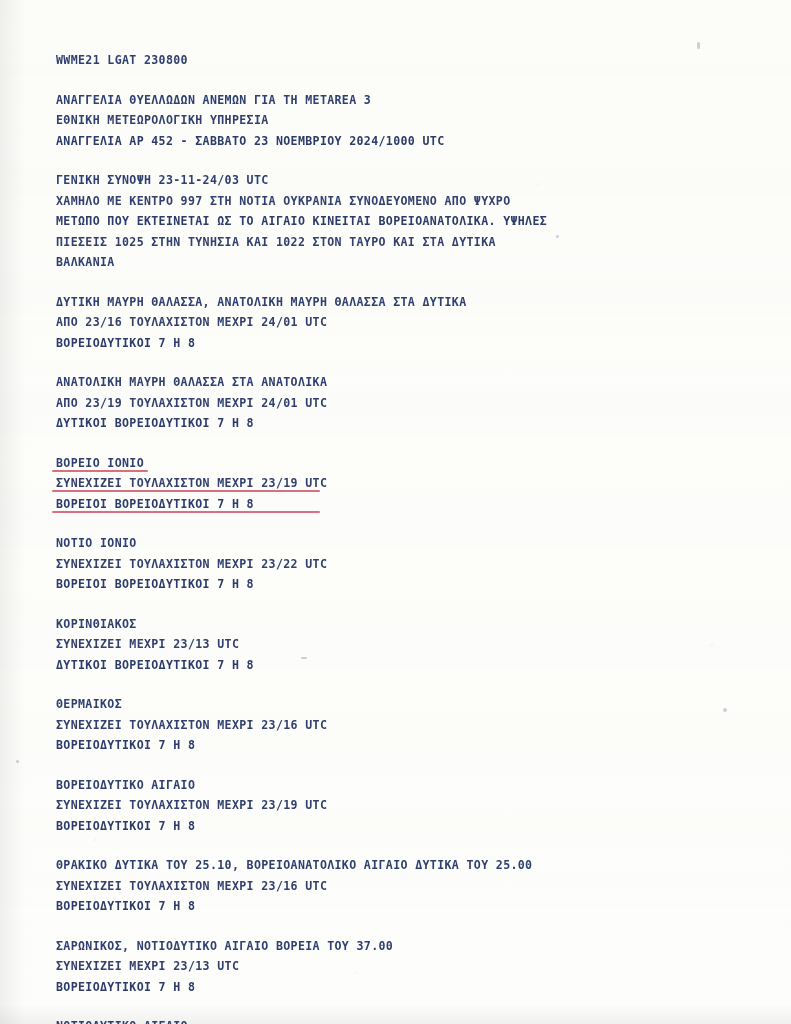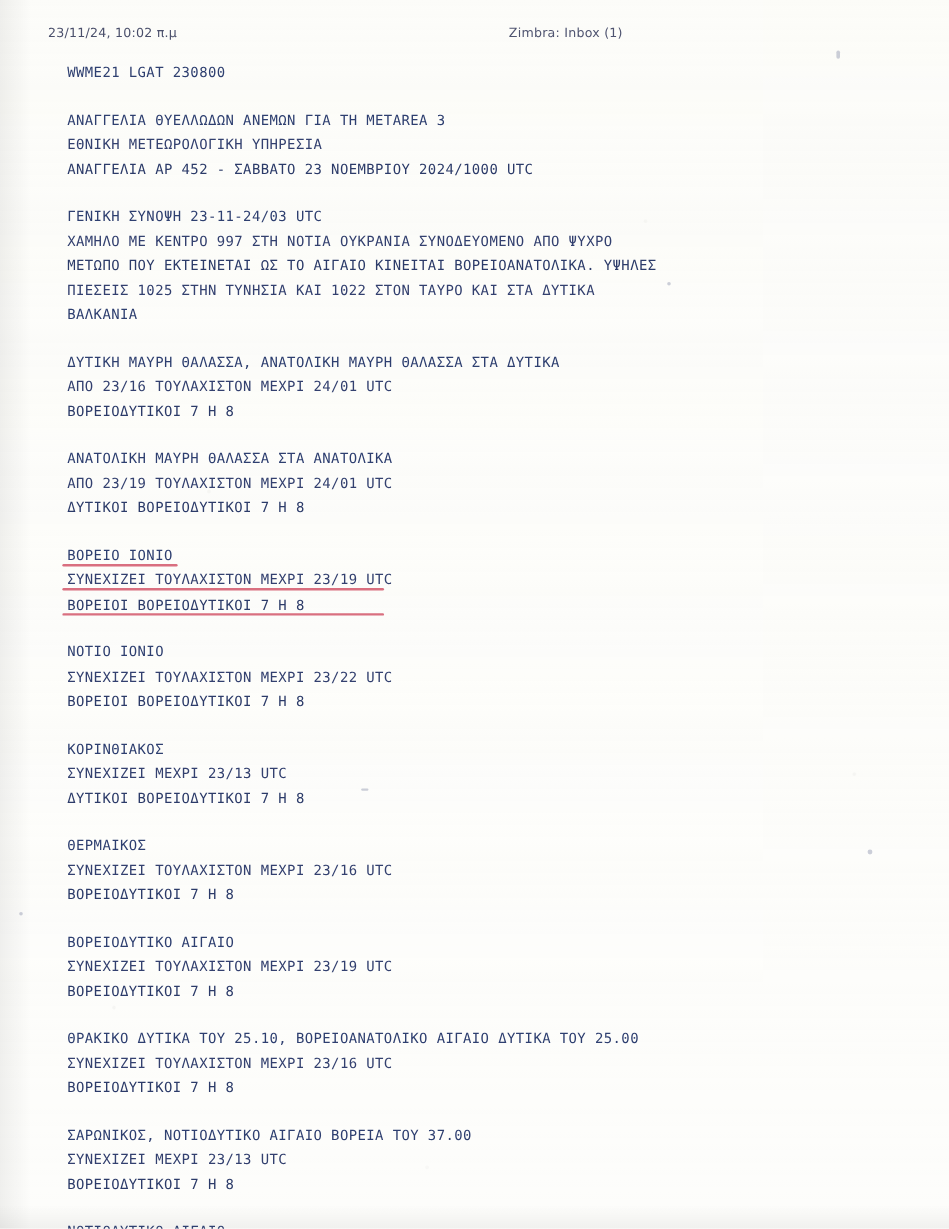--- a/index.html
+++ b/index.html
@@ -80,20 +80,21 @@
     right: 30px;
     font-size: 11.6px;
     line-height: 20.5px;
     letter-spacing: .35px;
     color: #2e3f70;
     white-space: pre-wrap;
   }
   .block {
     margin: 0 0 19px 0;
     position: relative;
+    font-weight: bold;
   }
   .line {
     display: block;
     white-space: pre;
   }
   .line.indent-0 { margin-left: 0; }
 
   
   .line:nth-child(2n) { color: #33406f; }
   .line:nth-child(3n) { color: #2c3b69; }
@@ -131,20 +132,16 @@
   <div class="paper-noise"></div>
   <div class="edge-shade-left"></div>
   <div class="edge-shade-bottom"></div>
 
   <div class="artifact" style="left:697px;top:42px;width:3px;height:7px;border-radius:2px;"></div>
   <div class="artifact" style="left:556px;top:235px;width:3px;height:3px;"></div>
   <div class="artifact" style="left:723px;top:708px;width:4px;height:4px;"></div>
   <div class="artifact" style="left:301px;top:657px;width:6px;height:2px;border-radius:1px;"></div>
   <div class="artifact" style="left:16px;top:760px;width:3px;height:3px;"></div>
 
-  <div class="hdr">
-    <span class="hdr-date">23/11/24, 10:02 π.μ</span>
-    <span class="hdr-app">Zimbra: Inbox (1)</span>
-  </div>
 
   <div class="doc" id="doc-body"><div class="block"><span class="line indent-0">WWME21 LGAT 230800</span></div><div class="block"><span class="line indent-0">ΑΝΑΓΓΕΛΙΑ ΘΥΕΛΛΩΔΩΝ ΑΝΕΜΩΝ ΓΙΑ ΤΗ METAREA 3</span><span class="line indent-0">ΕΘΝΙΚΗ ΜΕΤΕΩΡΟΛΟΓΙΚΗ ΥΠΗΡΕΣΙΑ</span><span class="line indent-0">ΑΝΑΓΓΕΛΙΑ ΑΡ 452 - ΣΑΒΒΑΤΟ 23 ΝΟΕΜΒΡΙΟΥ 2024/1000 UTC</span></div><div class="block"><span class="line indent-0">ΓΕΝΙΚΗ ΣΥΝΟΨΗ 23-11-24/03 UTC</span><span class="line indent-0">ΧΑΜΗΛΟ ΜΕ ΚΕΝΤΡΟ 997 ΣΤΗ ΝΟΤΙΑ ΟΥΚΡΑΝΙΑ ΣΥΝΟΔΕΥΟΜΕΝΟ ΑΠΟ ΨΥΧΡΟ</span><span class="line indent-0">ΜΕΤΩΠΟ ΠΟΥ ΕΚΤΕΙΝΕΤΑΙ ΩΣ ΤΟ ΑΙΓΑΙΟ ΚΙΝΕΙΤΑΙ ΒΟΡΕΙΟΑΝΑΤΟΛΙΚΑ. ΥΨΗΛΕΣ</span><span class="line indent-0">ΠΙΕΣΕΙΣ 1025 ΣΤΗΝ ΤΥΝΗΣΙΑ ΚΑΙ 1022 ΣΤΟΝ ΤΑΥΡΟ ΚΑΙ ΣΤΑ ΔΥΤΙΚΑ</span><span class="line indent-0">ΒΑΛΚΑΝΙΑ</span></div><div class="block"><span class="line indent-0">ΔΥΤΙΚΗ ΜΑΥΡΗ ΘΑΛΑΣΣΑ, ΑΝΑΤΟΛΙΚΗ ΜΑΥΡΗ ΘΑΛΑΣΣΑ ΣΤΑ ΔΥΤΙΚΑ</span><span class="line indent-0">ΑΠΟ 23/16 ΤΟΥΛΑΧΙΣΤΟΝ ΜΕΧΡΙ 24/01 UTC</span><span class="line indent-0">ΒΟΡΕΙΟΔΥΤΙΚΟΙ 7 Η 8</span></div><div class="block"><span class="line indent-0">ΑΝΑΤΟΛΙΚΗ ΜΑΥΡΗ ΘΑΛΑΣΣΑ ΣΤΑ ΑΝΑΤΟΛΙΚΑ</span><span class="line indent-0">ΑΠΟ 23/19 ΤΟΥΛΑΧΙΣΤΟΝ ΜΕΧΡΙ 24/01 UTC</span><span class="line indent-0">ΔΥΤΙΚΟΙ ΒΟΡΕΙΟΔΥΤΙΚΟΙ 7 Η 8</span></div><div class="block marked"><span class="line indent-0">ΒΟΡΕΙΟ ΙΟΝΙΟ</span><span class="line indent-0">ΣΥΝΕΧΙΖΕΙ ΤΟΥΛΑΧΙΣΤΟΝ ΜΕΧΡΙ 23/19 UTC</span><span class="line indent-0">ΒΟΡΕΙΟΙ ΒΟΡΕΙΟΔΥΤΙΚΟΙ 7 Η 8</span><div class="mark-underline mark-1"></div><div class="mark-underline mark-2"></div><div class="mark-underline mark-3"></div></div><div class="block"><span class="line indent-0">ΝΟΤΙΟ ΙΟΝΙΟ</span><span class="line indent-0">ΣΥΝΕΧΙΖΕΙ ΤΟΥΛΑΧΙΣΤΟΝ ΜΕΧΡΙ 23/22 UTC</span><span class="line indent-0">ΒΟΡΕΙΟΙ ΒΟΡΕΙΟΔΥΤΙΚΟΙ 7 Η 8</span></div><div class="block"><span class="line indent-0">ΚΟΡΙΝΘΙΑΚΟΣ</span><span class="line indent-0">ΣΥΝΕΧΙΖΕΙ ΜΕΧΡΙ 23/13 UTC</span><span class="line indent-0">ΔΥΤΙΚΟΙ ΒΟΡΕΙΟΔΥΤΙΚΟΙ 7 Η 8</span></div><div class="block"><span class="line indent-0">ΘΕΡΜΑΙΚΟΣ</span><span class="line indent-0">ΣΥΝΕΧΙΖΕΙ ΤΟΥΛΑΧΙΣΤΟΝ ΜΕΧΡΙ 23/16 UTC</span><span class="line indent-0">ΒΟΡΕΙΟΔΥΤΙΚΟΙ 7 Η 8</span></div><div class="block"><span class="line indent-0">ΒΟΡΕΙΟΔΥΤΙΚΟ ΑΙΓΑΙΟ</span><span class="line indent-0">ΣΥΝΕΧΙΖΕΙ ΤΟΥΛΑΧΙΣΤΟΝ ΜΕΧΡΙ 23/19 UTC</span><span class="line indent-0">ΒΟΡΕΙΟΔΥΤΙΚΟΙ 7 Η 8</span></div><div class="block"><span class="line indent-0">ΘΡΑΚΙΚΟ ΔΥΤΙΚΑ ΤΟΥ 25.10, ΒΟΡΕΙΟΑΝΑΤΟΛΙΚΟ ΑΙΓΑΙΟ ΔΥΤΙΚΑ ΤΟΥ 25.00</span><span class="line indent-0">ΣΥΝΕΧΙΖΕΙ ΤΟΥΛΑΧΙΣΤΟΝ ΜΕΧΡΙ 23/16 UTC</span><span class="line indent-0">ΒΟΡΕΙΟΔΥΤΙΚΟΙ 7 Η 8</span></div><div class="block"><span class="line indent-0">ΣΑΡΩΝΙΚΟΣ, ΝΟΤΙΟΔΥΤΙΚΟ ΑΙΓΑΙΟ ΒΟΡΕΙΑ ΤΟΥ 37.00</span><span class="line indent-0">ΣΥΝΕΧΙΖΕΙ ΜΕΧΡΙ 23/13 UTC</span><span class="line indent-0">ΒΟΡΕΙΟΔΥΤΙΚΟΙ 7 Η 8</span></div><div class="block"><span class="line indent-0">ΝΟΤΙΟΔΥΤΙΚΟ ΑΙΓΑΙΟ</span></div></div>
 
 </div>
 
 </body></html>

